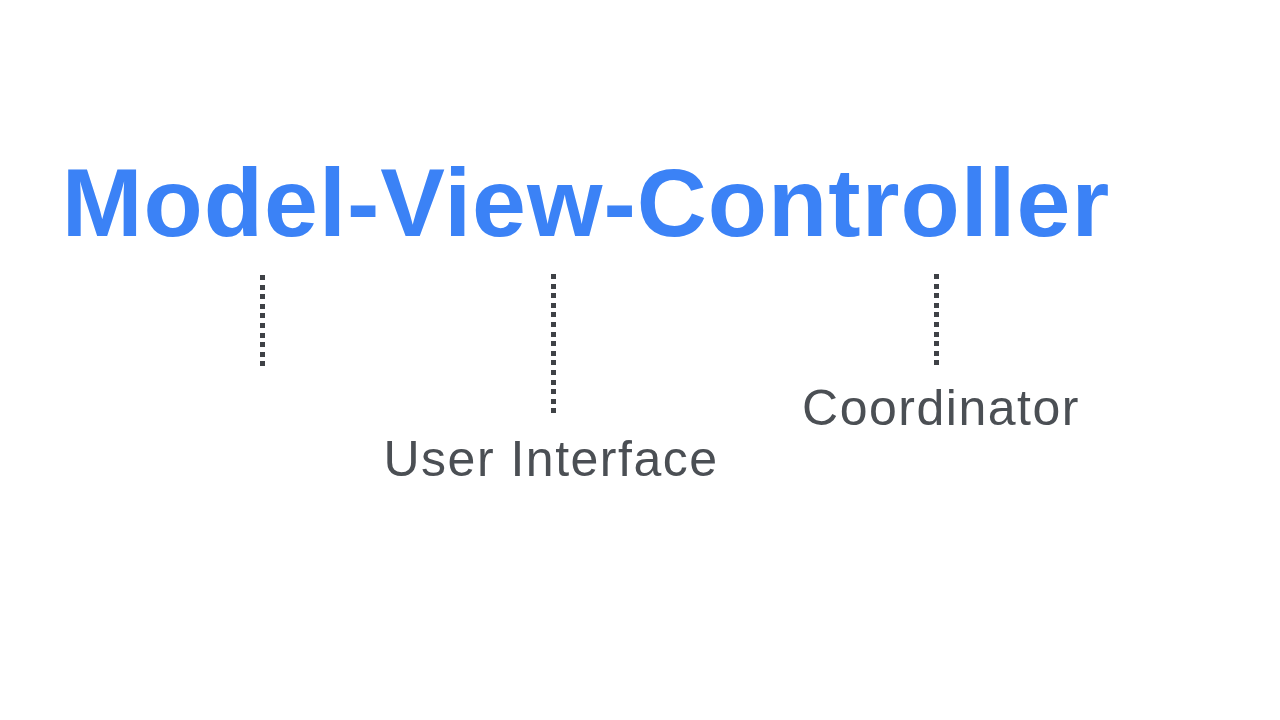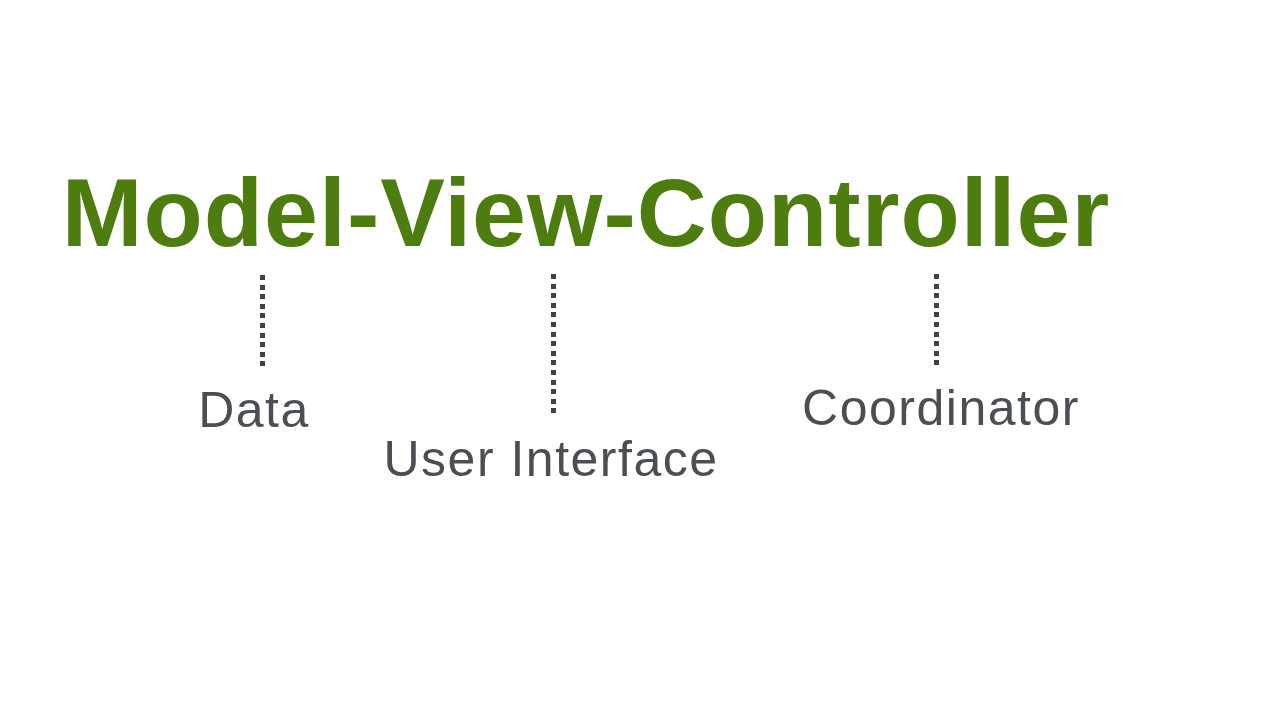--- a/index.html
+++ b/index.html
@@ -12,28 +12,28 @@
     width: 1280px;
     height: 720px;
     background: #ffffff;
     overflow: hidden;
     font-family: "Liberation Sans", sans-serif;
   }
   .slide-title {
     position: absolute;
     left: 0;
     width: 1172px;
-    top: 163px;
+    top: 153px;
     height: 100px;
     line-height: 100px;
     text-align: center;
     font-size: 97px;
     font-weight: 700;
     letter-spacing: 1px;
-    color: #4d7c0f;
+    color: #3b82f6;
     white-space: nowrap;
   }
   .dotted-line {
     position: absolute;
     width: 5px;
     background-image: repeating-linear-gradient(
       to bottom,
       #3f4246 0px, #3f4246 5px,
       transparent 5px, transparent 9.6px
     );
@@ -62,19 +62,18 @@
 <div class="canvas">
 
   <div class="slide-title">Model-View-Controller</div>
 
   <div class="dotted-line line-model"></div>
 
   <div class="dotted-line line-view"></div>
 
   <div class="dotted-line line-controller"></div>
 
-  <div class="annotation-label label-model">Data</div>
 
   <div class="annotation-label label-view">User Interface</div>
 
   <div class="annotation-label label-controller">Coordinator</div>
 
 </div>
 
 </body></html>

